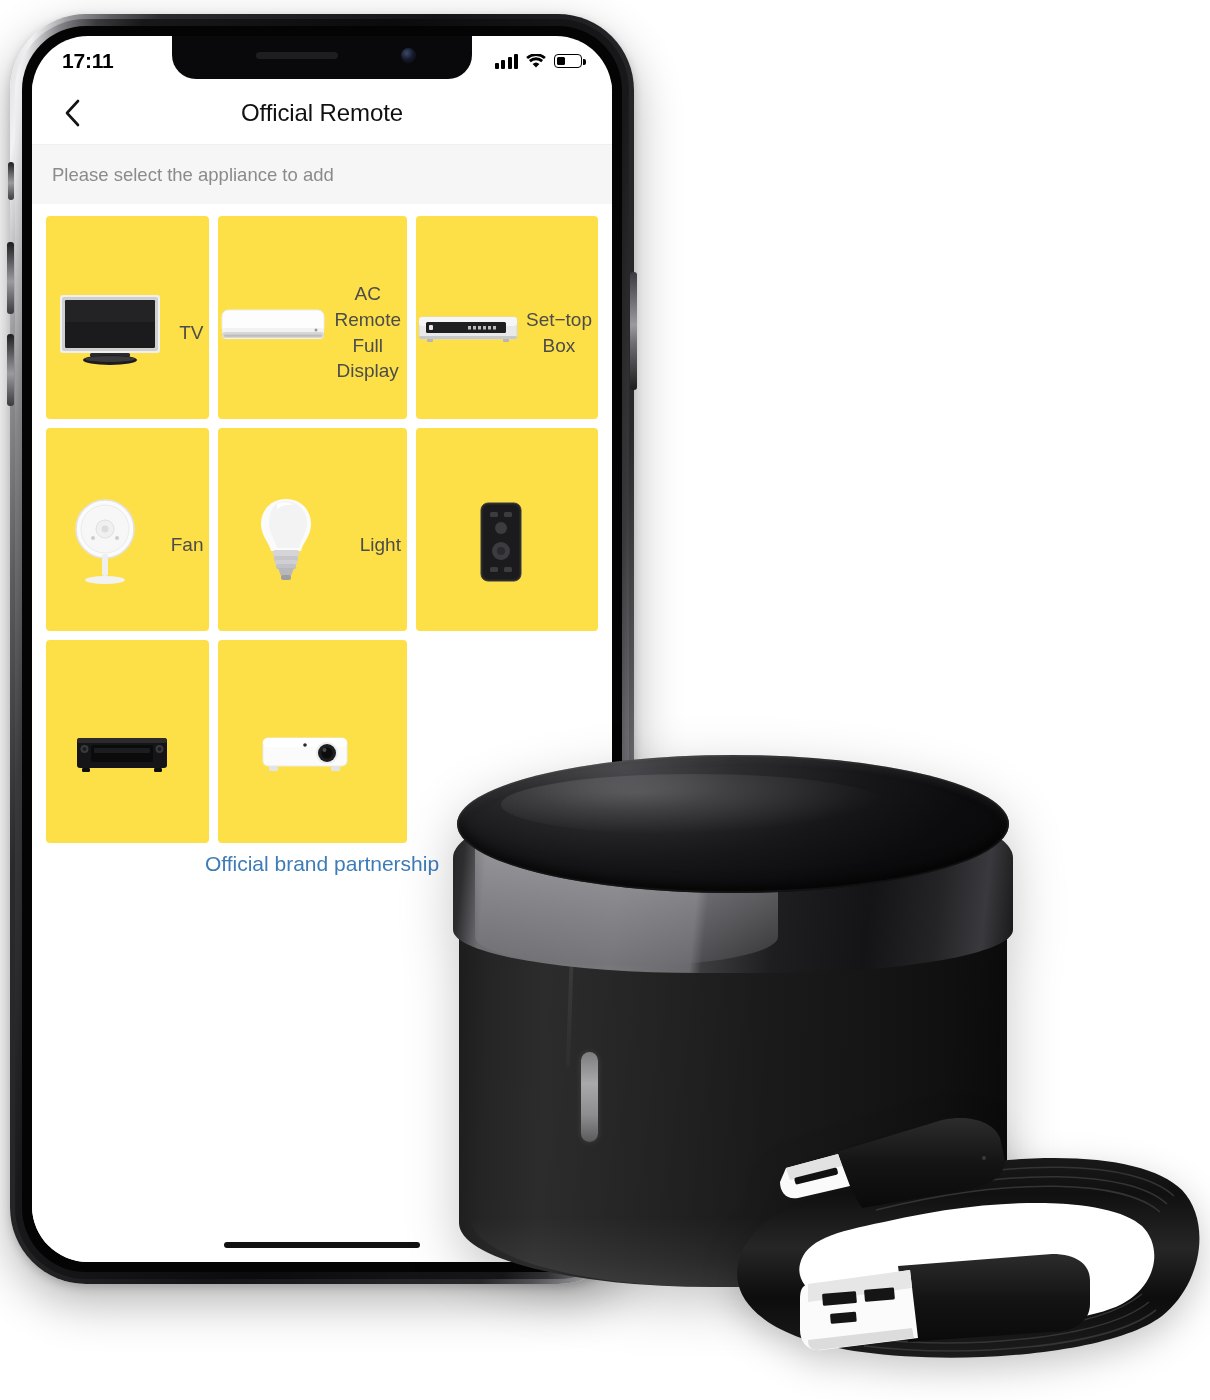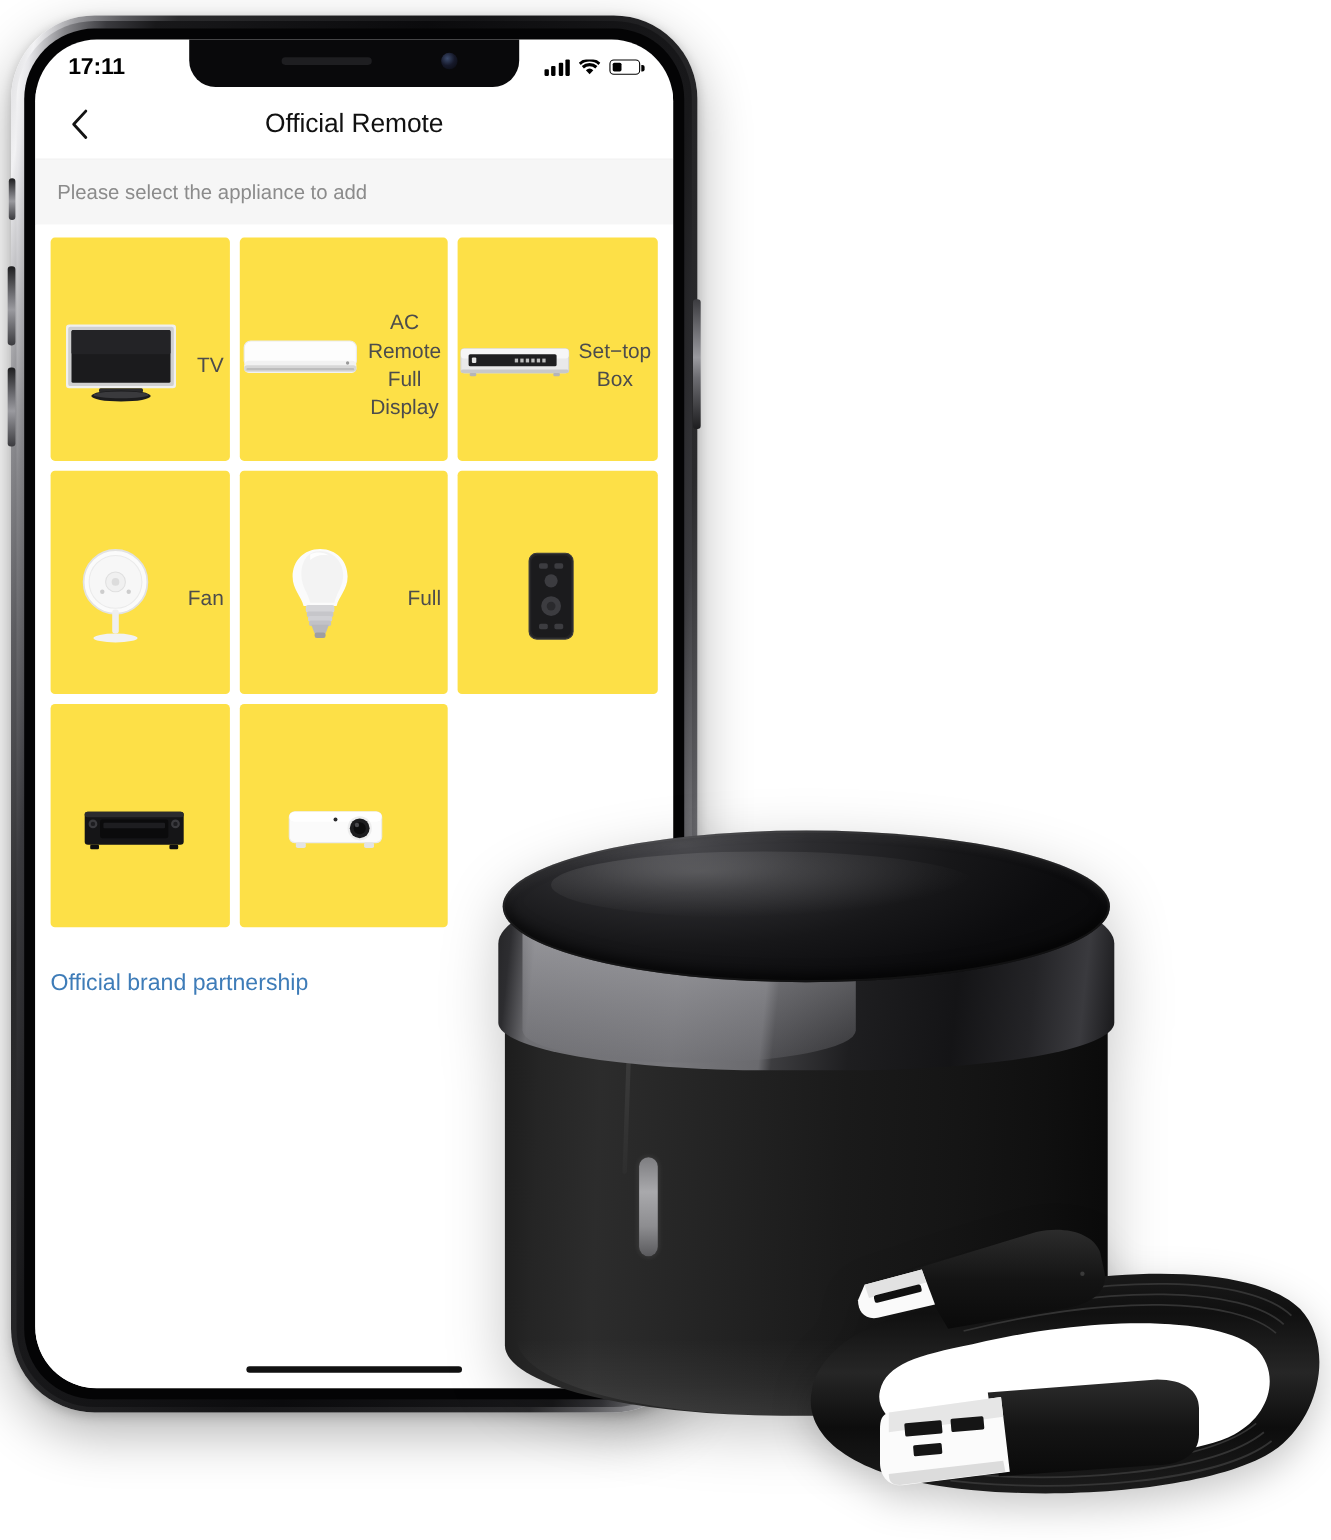--- a/index.html
+++ b/index.html
@@ -245,22 +245,21 @@
     line-height: 1.35;
     padding: 0 6px;
   }
 
   
   .art-svg { display: block; }
 
   
   .brand-link {
     grid-column: 1 / -1;
-    text-align: left;
-    margin-top: 30px;
+    text-align: center;
     font-size: 21px;
     color: #3e7cb8;
     cursor: pointer;
   }
 
   
   .home-indicator {
     position: absolute;
     left: 50%;
     transform: translateX(-50%);
@@ -514,21 +513,21 @@
               <path d="M29 5 C41 5 50 15 50 27 C50 37 44 43 42 52 L20 52 C18 43 12 37 12 27 C12 15 17 5 29 5 Z" fill="#f3f3f3"></path>
               <path d="M20 8 C26 5 33 6 37 9 C30 8 25 9 20 13 Z" fill="#ffffff" opacity="0.9"></path>
               <rect x="16" y="54" width="26" height="7" rx="2" fill="#d5d5d8"></rect>
               <rect x="17" y="60" width="24" height="5" rx="1.5" fill="#c6c6ca"></rect>
               <rect x="18" y="64" width="22" height="5" rx="1.5" fill="#d0d0d4"></rect>
               <rect x="19" y="68" width="20" height="5" rx="1.5" fill="#c2c2c6"></rect>
               <path d="M21 72 L37 72 L34 80 L24 80 Z" fill="#b8b8bc"></path>
               <rect x="24" y="79" width="10" height="5" rx="2" fill="#9e9ea2"></rect>
             </svg>
           </div>
-          <div class="tile-label">Full</div>
+          <div class="tile-label">Light</div>
         </div>
 
 
 
         <div class="tile">
           <div class="tile-art">
             <svg width="48" height="82" viewBox="0 0 48 82" class="art-svg">
               <rect x="4" y="2" width="40" height="78" rx="7" fill="#242426" stroke="#3a3a3d" stroke-width="1"></rect>
               <rect x="6" y="4" width="36" height="74" rx="6" fill="#1b1b1d"></rect>
               <g fill="#3c3c40">

